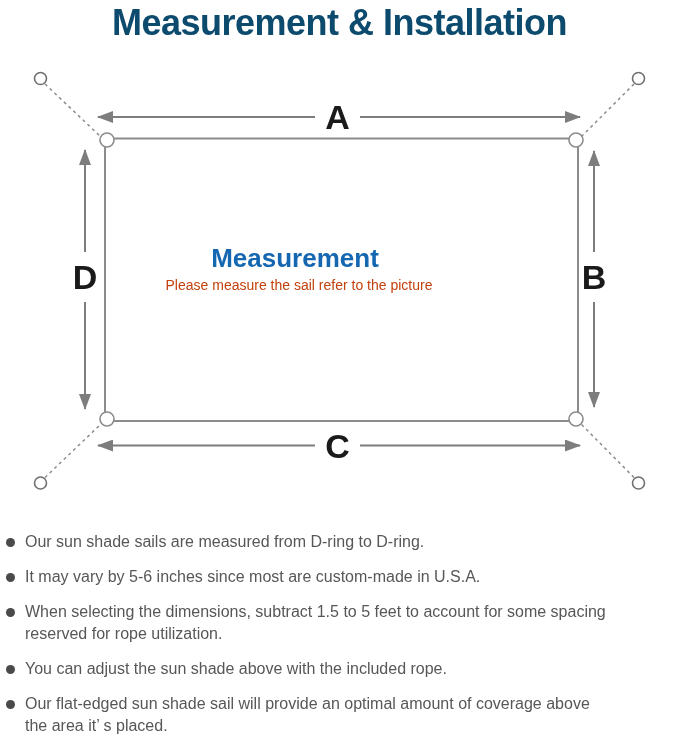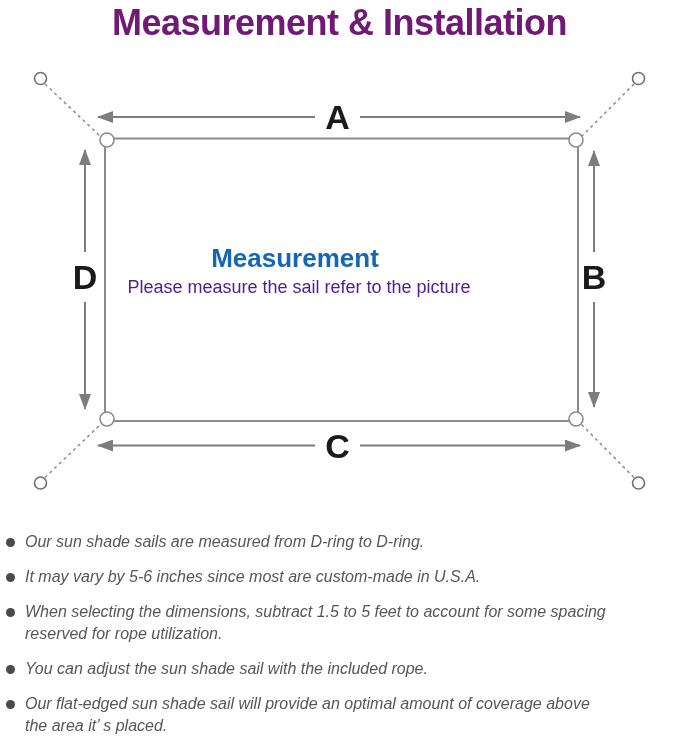--- a/index.html
+++ b/index.html
@@ -20,21 +20,21 @@
     height: 55px;
     box-sizing: border-box;
     padding-top: 3px;
     text-align: center;
   }
   .main-title {
     margin: 0;
     font-size: 36px;
     font-weight: 700;
     letter-spacing: -0.5px;
-    color: #701a75;
+    color: #0c4a6e;
     line-height: 1.1;
   }
   
   .diagram {
     position: relative;
     width: 679px;
     height: 460px;
   }
   .diagram svg {
     position: absolute;
@@ -56,30 +56,29 @@
   }
   .sail-heading {
     margin: 0;
     font-size: 26px;
     font-weight: 700;
     color: #1567b1;
     line-height: 1.2;
   }
   .sail-subtitle {
     margin: 3px 0 0 8px;
-    font-size: 18px;
-    color: #4c1d95;
+    font-size: 14px;
+    color: #c2410c;
     line-height: 1.2;
   }
   
   .notes {
     list-style: none;
     margin: 16px 0 0 0;
     padding: 0 4px 0 0;
-    font-style: italic;
   }
   .notes li {
     position: relative;
     padding-left: 25px;
     margin-bottom: 13px;
     font-size: 16px;
     line-height: 22px;
     color: #575757;
   }
   .bullet-dot {
@@ -171,21 +170,21 @@
       <span class="bullet-dot"></span>
       <span class="note-text">It may vary by 5-6 inches since most are custom-made in U.S.A.</span>
     </li>
     <li>
       <span class="bullet-dot"></span>
       <span class="note-text">When selecting the dimensions, subtract 1.5 to 5 feet to account for some spacing
 reserved for rope utilization.</span>
     </li>
     <li>
       <span class="bullet-dot"></span>
-      <span class="note-text">You can adjust the sun shade sail with the included rope.</span>
+      <span class="note-text">You can adjust the sun shade above with the included rope.</span>
     </li>
     <li>
       <span class="bullet-dot"></span>
       <span class="note-text">Our flat-edged sun shade sail will provide an optimal amount of coverage above
 the area it’ s placed.</span>
     </li>
   </ul>
 
 </div>
 

